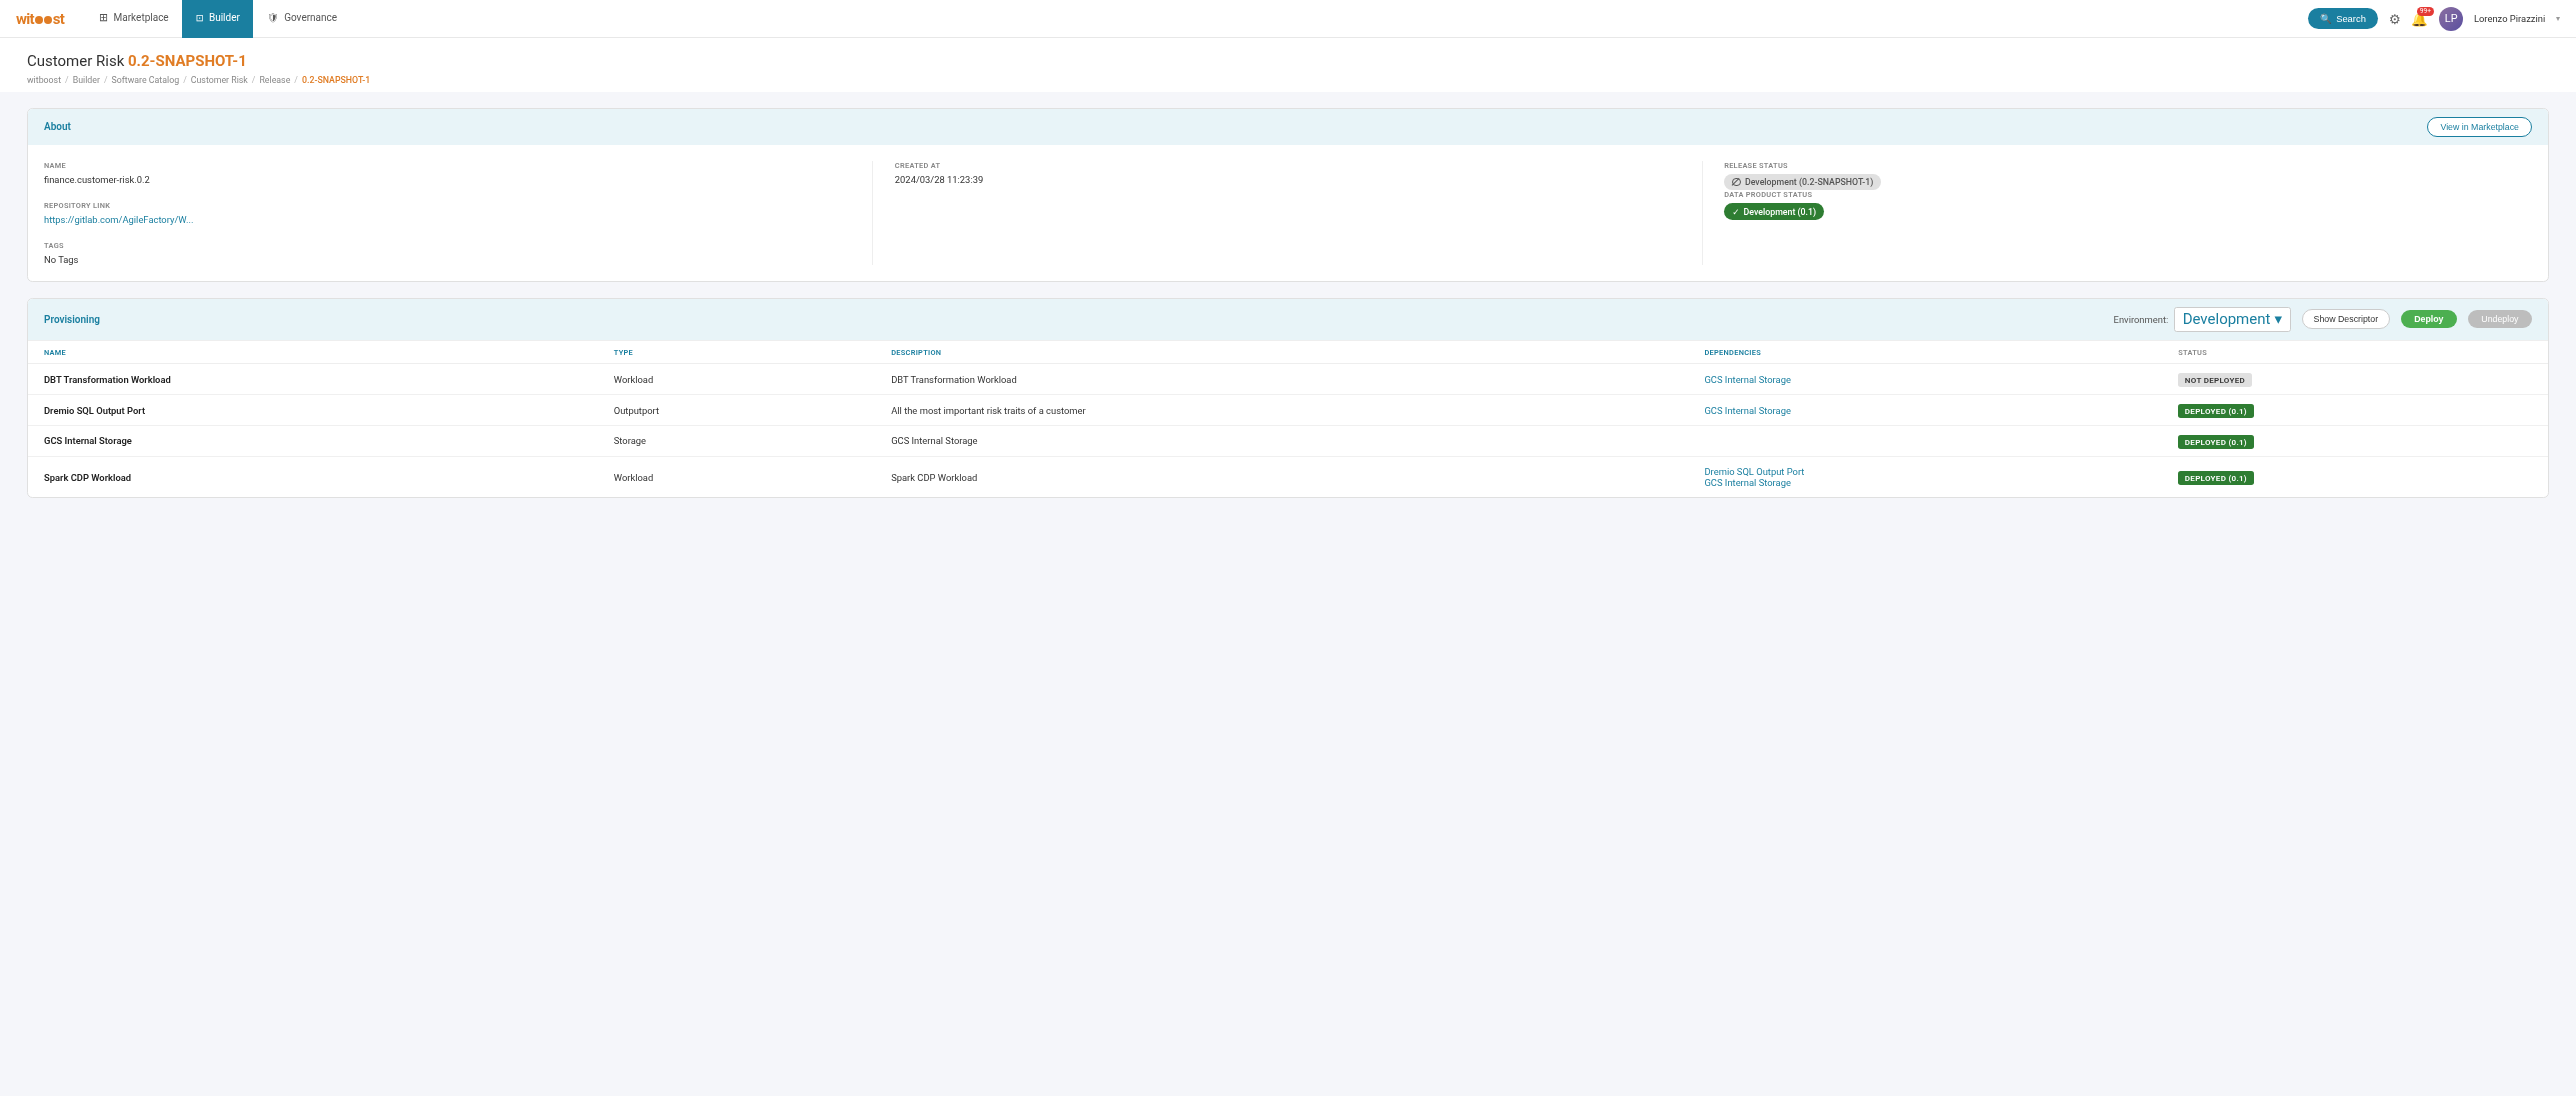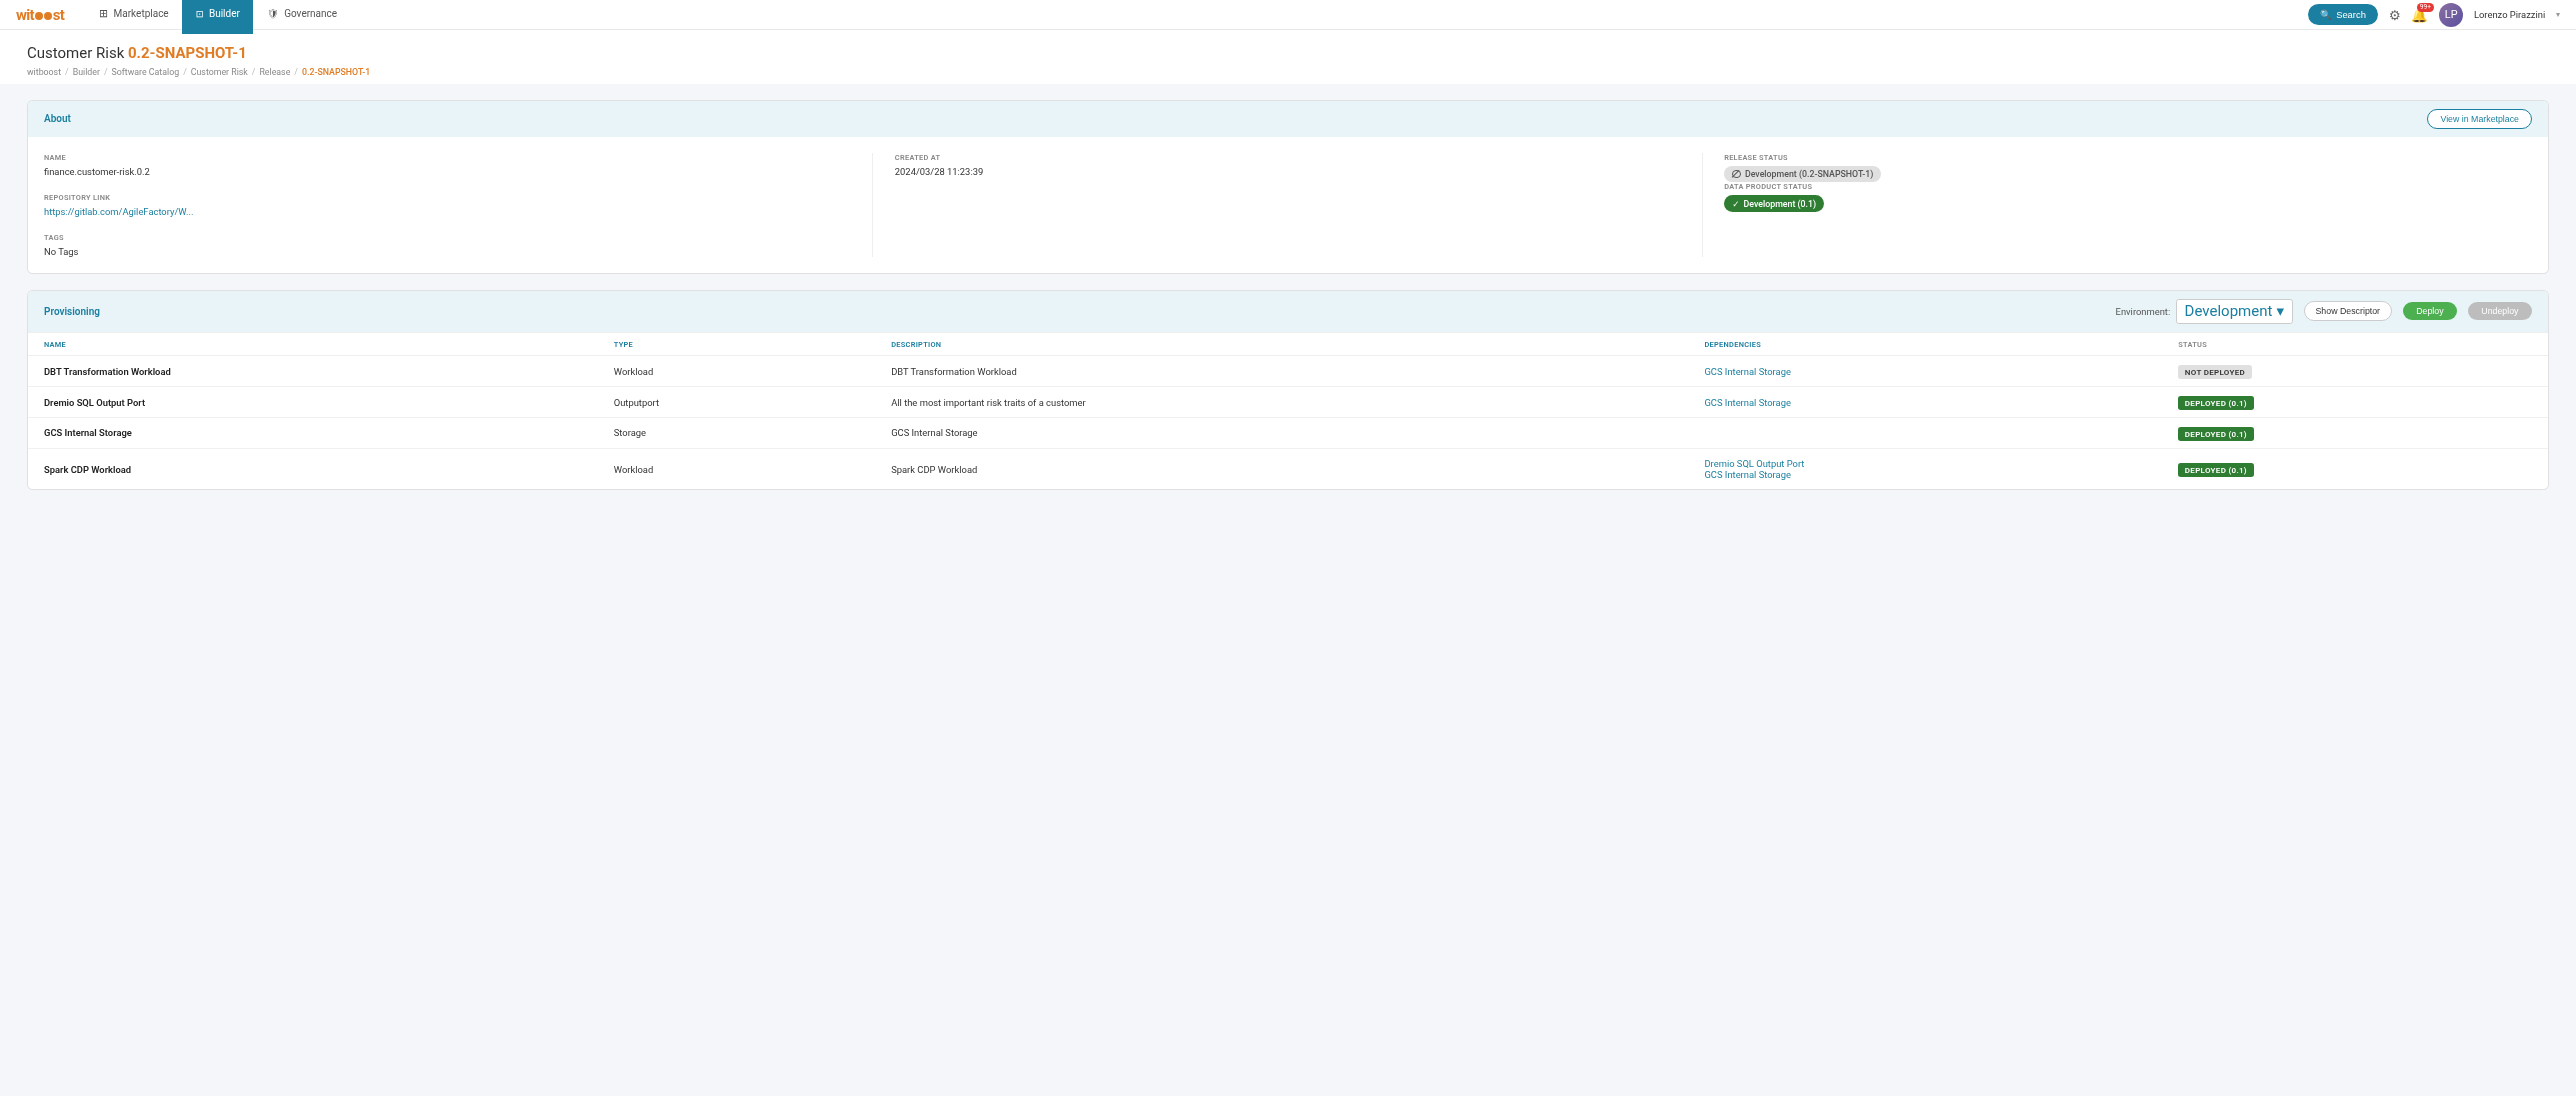--- a/index.html
+++ b/index.html
@@ -4,21 +4,21 @@
   <style>
     * { box-sizing: border-box; margin: 0; padding: 0; }
     body { font-family: -apple-system, BlinkMacSystemFont, 'Segoe UI', Roboto, sans-serif; background: #f5f6fa; color: #333; font-size: 9.4px; }
 
     
     .navbar {
       background: #fff;
       display: flex;
       align-items: center;
       padding: 0 16px;
-      height: 30px;
+      height: 38px;
       border-bottom: 0.7px solid #e8e8e8;
       position: relative;
       z-index: 10;
     }
     .navbar-logo {
       display: flex;
       align-items: center;
       margin-right: 21.5px;
     }
     .nav-items {
@@ -267,21 +267,21 @@
       cursor: pointer;
     }
     .deploy-btn {
       border: none;
       border-radius: 13.5px;
       padding: 4px 13.5px;
       color: #fff;
       background: #4caf50;
       font-size: 8.8px;
       cursor: pointer;
-      font-weight: 400;
+      font-weight: 700;
     }
     .undeploy-btn {
       border: none;
       border-radius: 13.5px;
       padding: 4px 13.5px;
       color: #fff;
       background: #bdbdbd;
       font-size: 8.8px;
       cursor: pointer;
       font-weight: 500;

